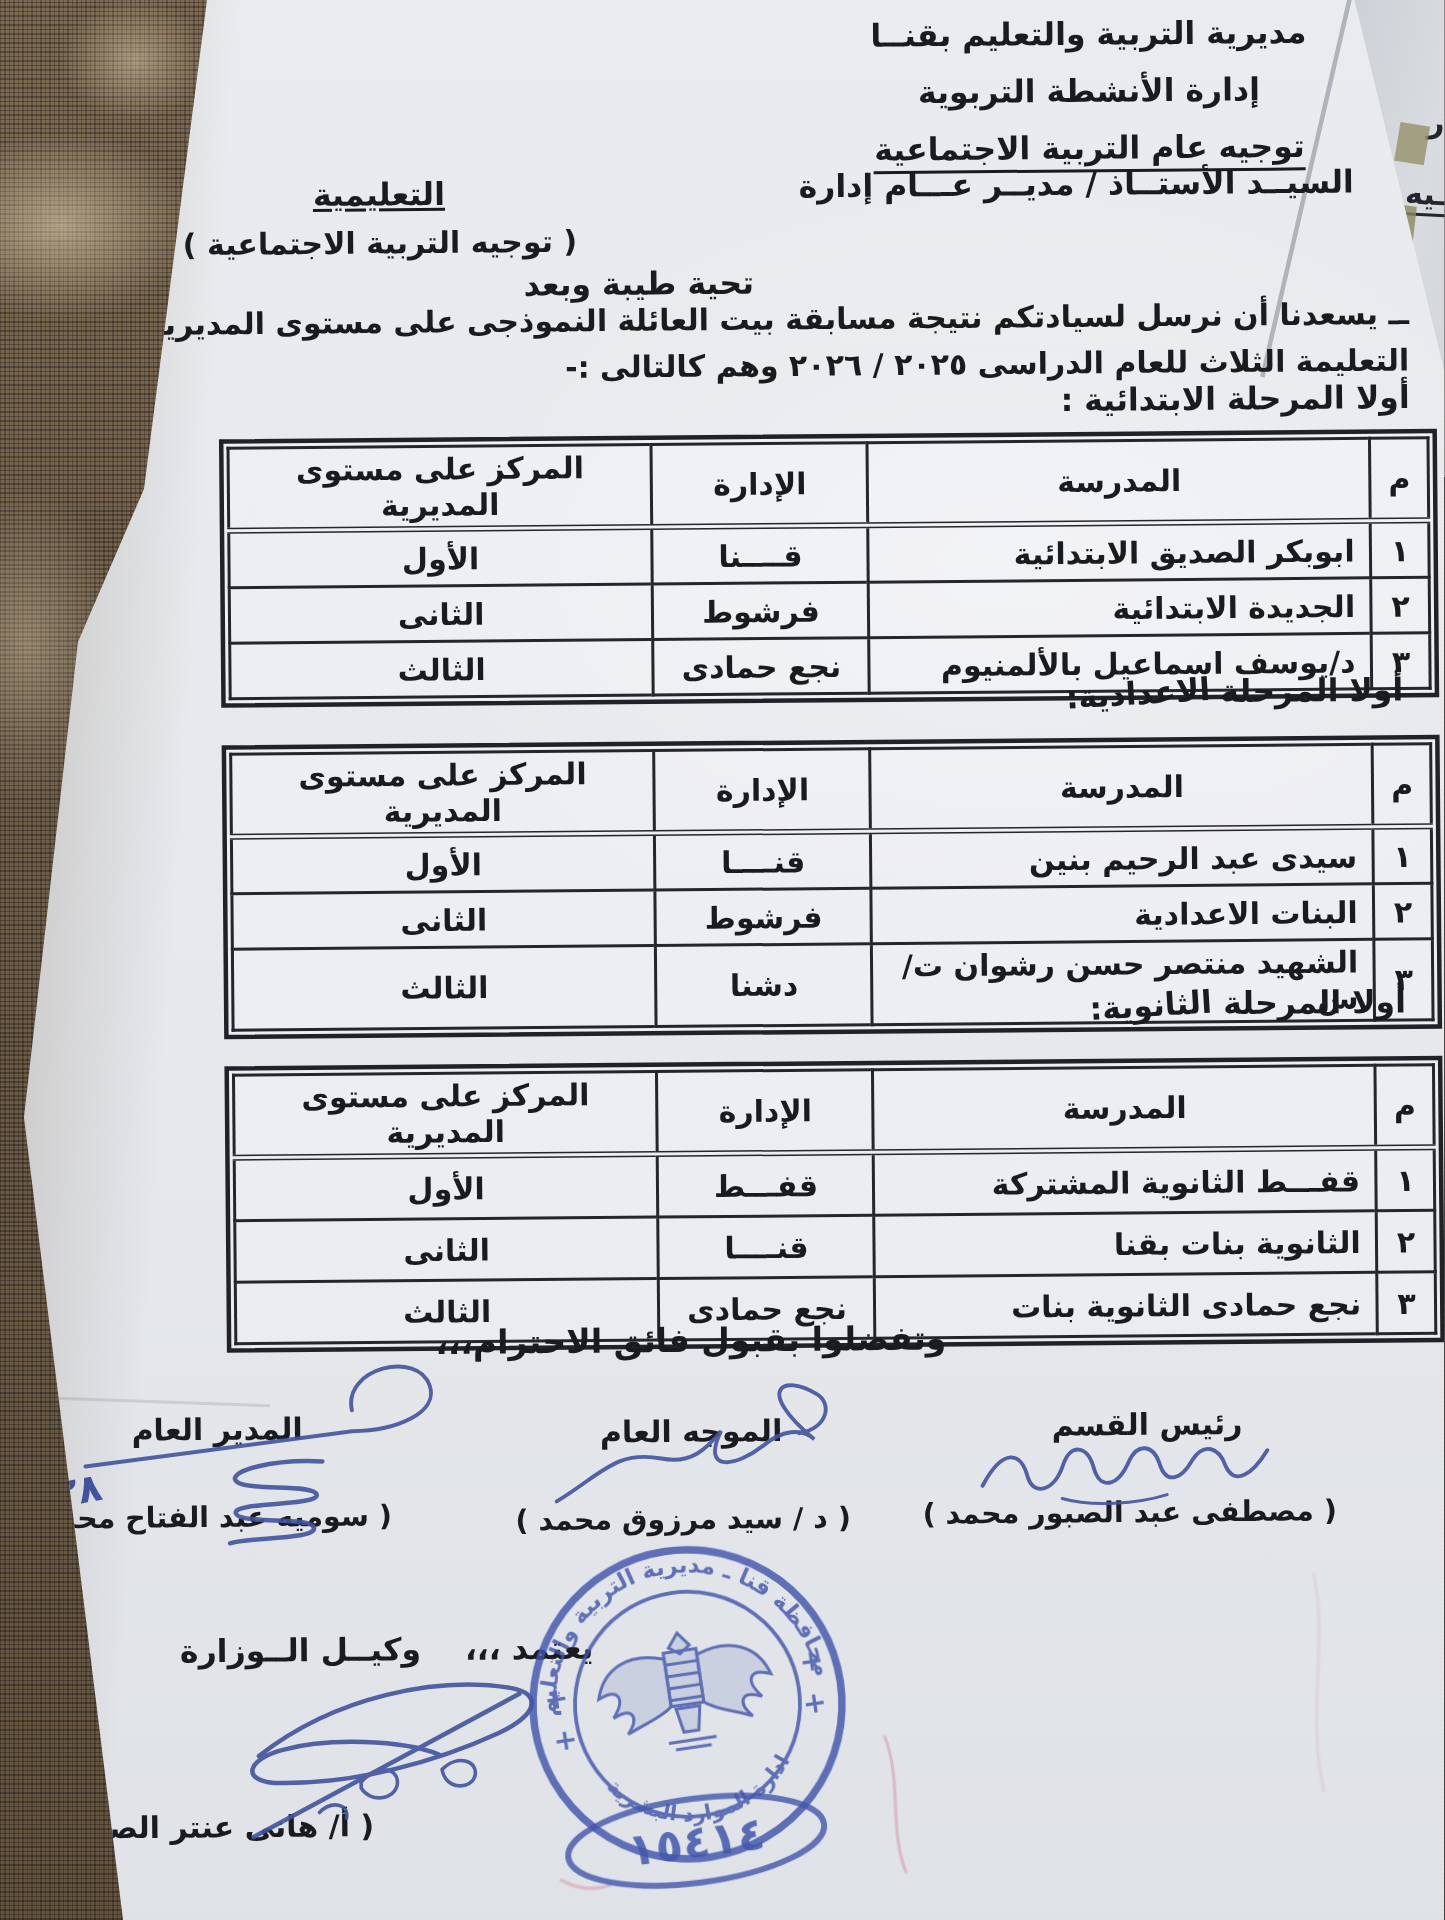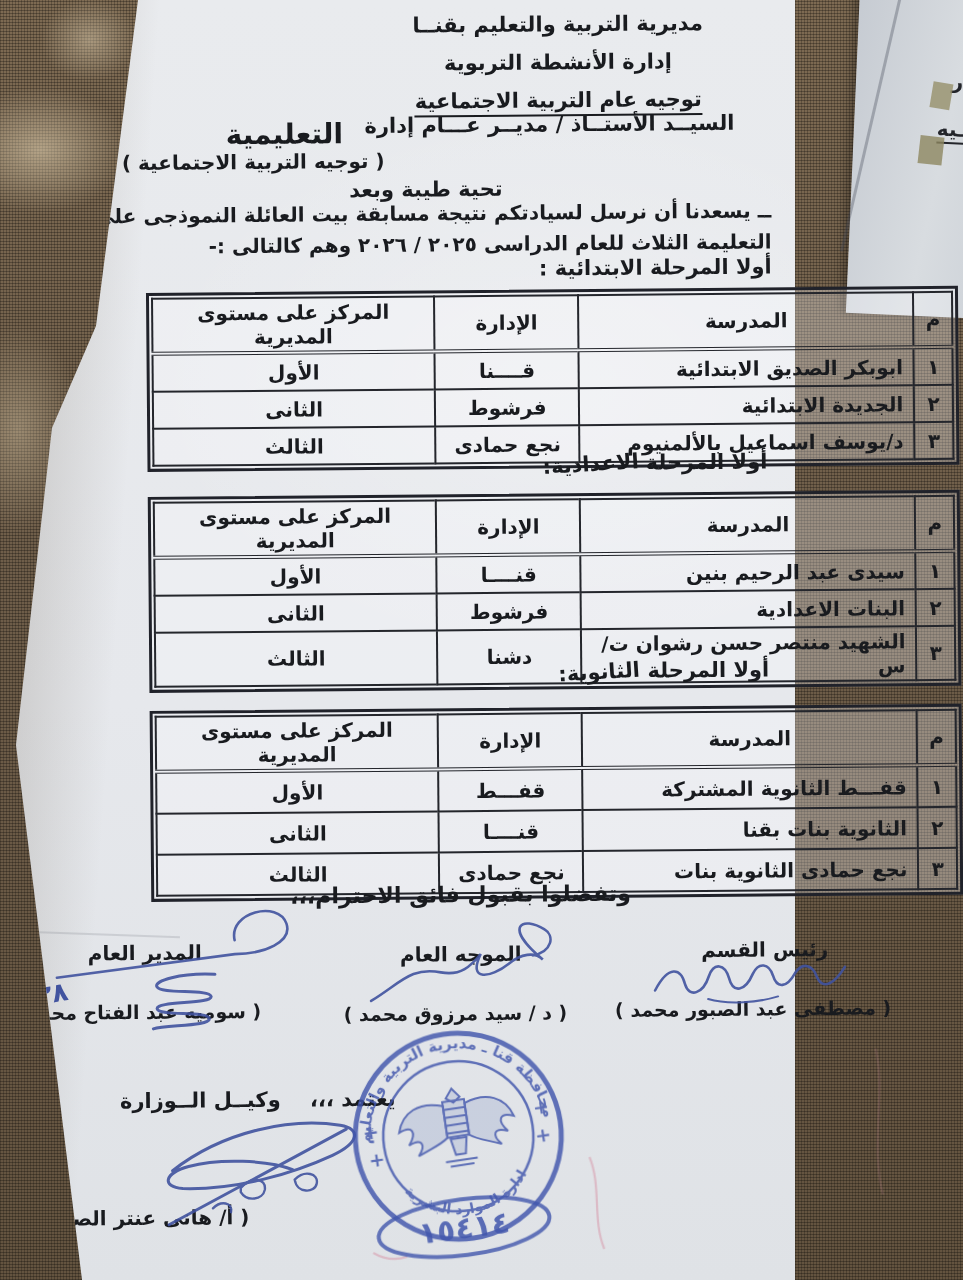--- a/index.html
+++ b/index.html
@@ -16,38 +16,38 @@
       linear-gradient(180deg,#7d6a52 0%,#6e5d49 45%,#63533f 100%);}
   
   .underpage{position:absolute;left:853px;top:-14px;width:140px;height:330px;
     background:linear-gradient(100deg,#c6cbd2,#d8dce0 60%,#cdd2d8);
     transform:rotate(2.5deg);box-shadow:-5px 0 10px rgba(0,0,0,.3);
     direction:rtl;color:#23252a;font-weight:700;}
   .frag{position:absolute;font-size:20px;}
   .frag-u{border-bottom:2px solid #23252a;padding-bottom:1px;}
   .patch{position:absolute;opacity:.8;}
   
-  .paper{position:absolute;left:0;top:0;width:795px;height:1280px;
+  .paper{position:absolute;left:0;top:0;width:963px;height:1280px;
     clip-path:polygon(138px 0px,903px 0px,963px 248px,963px 1280px,82px 1280px,16px 745px,52px 428px,96px 326px);
     background:
       linear-gradient(94deg, rgba(105,95,80,.32) 0px, rgba(105,95,80,0) 160px),
       radial-gradient(600px 400px at 70% 30%, rgba(255,255,255,.25), transparent 70%),
       linear-gradient(180deg,#e9ebee 0%,#e6e8ec 55%,#dfe2e6 100%);}
   .edge-line{position:absolute;left:899px;top:-4px;width:3px;height:262px;
     background:rgba(70,75,90,.35);transform:rotate(13deg);transform-origin:top center;}
   .crease{position:absolute;left:0;top:933px;width:180px;height:2px;
     background:rgba(120,122,132,.22);transform:rotate(2deg);}
   
   .content{position:absolute;inset:0;direction:rtl;color:#191b1f;font-weight:700;
     transform:rotate(-0.5deg);transform-origin:480px 640px;}
   .abs{position:absolute;white-space:nowrap;}
   .letterhead{right:56px;top:6px;width:352px;text-align:center;font-size:21px;line-height:38px;}
   .uline{border-bottom:2.5px solid #191b1f;padding-bottom:2px;}
   .addressee{top:113px;right:56px;font-size:21px;}
-  .addr-org{top:116px;left:230px;font-size:28px;}
+  .addr-org{top:116px;left:213px;font-size:21px;text-decoration:underline;}
   .addr-sub{top:148px;left:126px;font-size:20px;}
   .greeting{top:177px;left:353px;font-size:21px;}
   .body1{top:201px;right:20px;font-size:20px;}
   .body2{top:232px;right:20px;font-size:20px;}
   .sec1{top:257px;right:20px;font-size:21px;}
   .sec2{top:452px;right:26px;font-size:21px;}
   .sec3{top:660px;right:26px;font-size:21px;}
   .hand{display:inline-block;transform:rotate(-3deg) translateY(1px);letter-spacing:.5px;}
   .closing{top:882px;left:288px;font-size:22px;}
   

